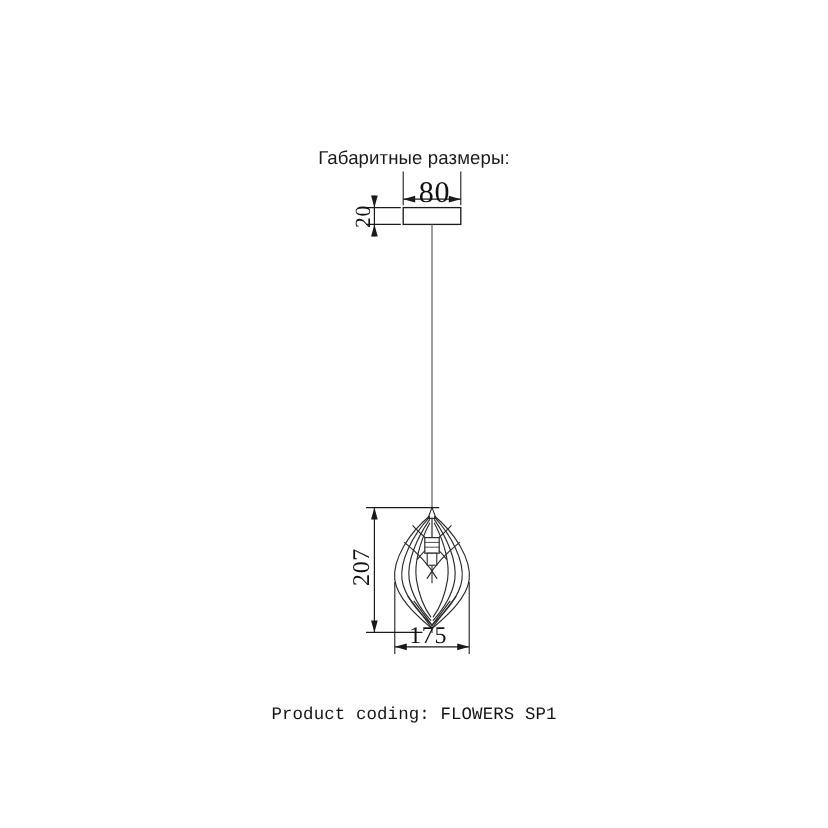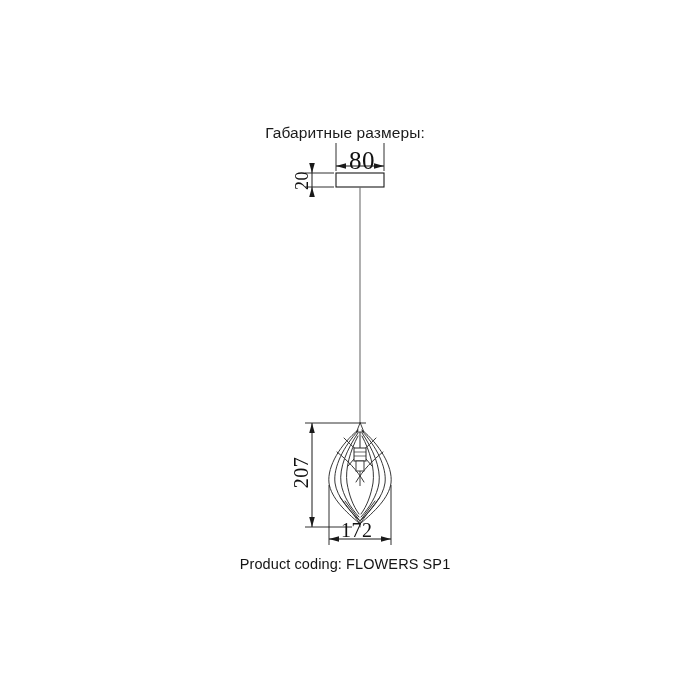--- a/index.html
+++ b/index.html
@@ -36,24 +36,25 @@
     font-family: "Liberation Sans", sans-serif;
     white-space: nowrap;
   }
   #spec-title {
     top: 124px;
     font-size: 15.5px;
     letter-spacing: 0.1px;
     color: #1b1b1b;
   }
   #product-coding {
-    top: 556px;
+    top: 588px;
     font-size: 14.5px;
     letter-spacing: 0.1px;
     color: #141414;
+    font-family: Liberation Mono, monospace;
   }
   .dim-label {
     position: absolute;
     font-family: "Liberation Serif", serif;
     font-size: 25px;
     color: #111111;
     white-space: nowrap;
     letter-spacing: 0.5px;
   }
   .dim-label.vertical {
@@ -168,17 +169,17 @@
   </svg>
 
   <div class="title-text" id="spec-title">Габаритные размеры:</div>
 
   <div class="dim-label" id="dim-80-label">80</div>
 
   <div class="dim-label vertical" id="dim-20-label">20</div>
 
   <div class="dim-label vertical" id="dim-207-label">207</div>
 
-  <div class="dim-label" id="dim-105-label">172</div>
+  <div class="dim-label" id="dim-105-label">175</div>
 
   <div class="title-text" id="product-coding">Product coding: FLOWERS SP1</div>
 
 </div>
 
 </body></html>

